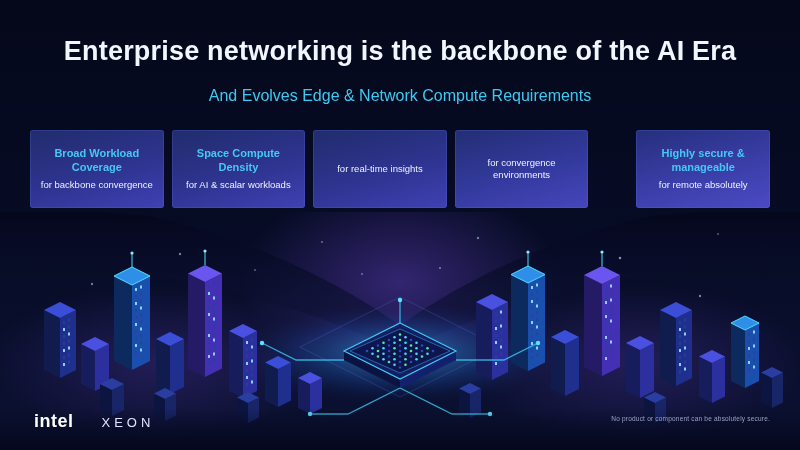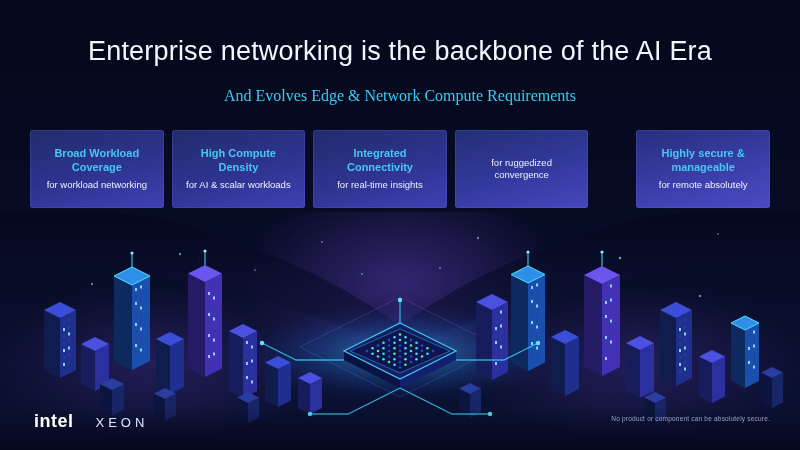--- a/index.html
+++ b/index.html
@@ -3,73 +3,72 @@
 <meta charset="utf-8">
 <style>
   html,body{margin:0;padding:0;}
   body{
     width:800px;height:450px;position:relative;overflow:hidden;
     background:linear-gradient(180deg,#05081a 0%,#070c26 55%,#0b1132 100%);
     font-family:"Liberation Sans",sans-serif;color:#fff;
   }
   .title{
     position:absolute;top:36px;left:0;right:0;text-align:center;
-    font-size:27px;font-weight:400;color:#f2f6ff;letter-spacing:.2px;
+    font-size:27px;font-weight:700;color:#f2f6ff;letter-spacing:.2px;
   }
   .subtitle{
     position:absolute;top:87px;left:0;right:0;text-align:center;
-    font-size:16px;font-weight:500;color:#3ec9f2;font-family:Liberation Serif, serif;
+    font-size:16px;font-weight:500;color:#3ec9f2;
   }
   .cards{
     position:absolute;top:130px;left:30px;right:30px;
     display:flex;gap:8px;border-radius:20px;
   }
   .card{
     flex:1;height:78px;border-radius:3px;box-sizing:border-box;
     background:linear-gradient(165deg,#212c6c 0%,#2e3490 55%,#4040b4 100%);
     display:flex;flex-direction:column;align-items:center;justify-content:center;
     gap:5px;padding:6px 9px;text-align:center;
     box-shadow:0 0 0 1px rgba(90,110,220,.25) inset;
   }
   .card:nth-child(4){background:linear-gradient(165deg,#232e74 0%,#333a9e 55%,#4646bc 100%);}
   .card:nth-child(5){background:linear-gradient(165deg,#262f7c 0%,#3a3ea8 55%,#4c4ac4 100%);margin-left:40px;}
   .card h3{margin:0;font-size:11px;font-weight:700;color:#46c8f4;line-height:1.25;}
   .card p{margin:0;font-size:9.5px;color:#eef1ff;line-height:1.25;}
   #city{position:absolute;left:0;top:212px;width:800px;height:238px;display:block;}
   .logo{
-    position:absolute;left:34px;bottom:18px;display:flex;align-items:baseline;gap:22px;
+    position:absolute;left:34px;bottom:18px;display:flex;align-items:baseline;gap:28px;
   }
   .intel{font-size:18px;font-weight:700;color:#ffffff;letter-spacing:.5px;}
   .xeon{font-size:13px;font-weight:400;color:#dfe6ff;letter-spacing:4px;}
   .disclaimer{
     position:absolute;right:30px;bottom:28px;
     font-size:6.5px;color:#9aa3c4;letter-spacing:.2px;
   }
 </style>
 </head>
 <body>
 
 <div class="title">Enterprise networking is the backbone of the AI Era</div>
 <div class="subtitle">And Evolves Edge &amp; Network Compute Requirements</div>
 
 <div class="cards">
   <div class="card">
     <h3>Broad Workload Coverage</h3>
-    <p>for workload networking</p>
+    <p>for backbone convergence</p>
   </div>
   <div class="card">
-    <h3>High Compute Density</h3>
+    <h3>Space Compute Density</h3>
     <p>for AI &amp; scalar workloads</p>
   </div>
   <div class="card">
-    <h3>Integrated Connectivity</h3>
     <p>for real-time insights</p>
   </div>
   <div class="card">
-    <p>for ruggedized convergence</p>
+    <p>for convergence environments</p>
   </div>
   <div class="card">
     <h3>Highly secure &amp; manageable</h3>
     <p>for remote absolutely</p>
   </div>
 </div>
 
 <svg id="city" viewBox="0 0 800 238" preserveAspectRatio="none">
   <defs>
     <radialGradient id="gGlow">

